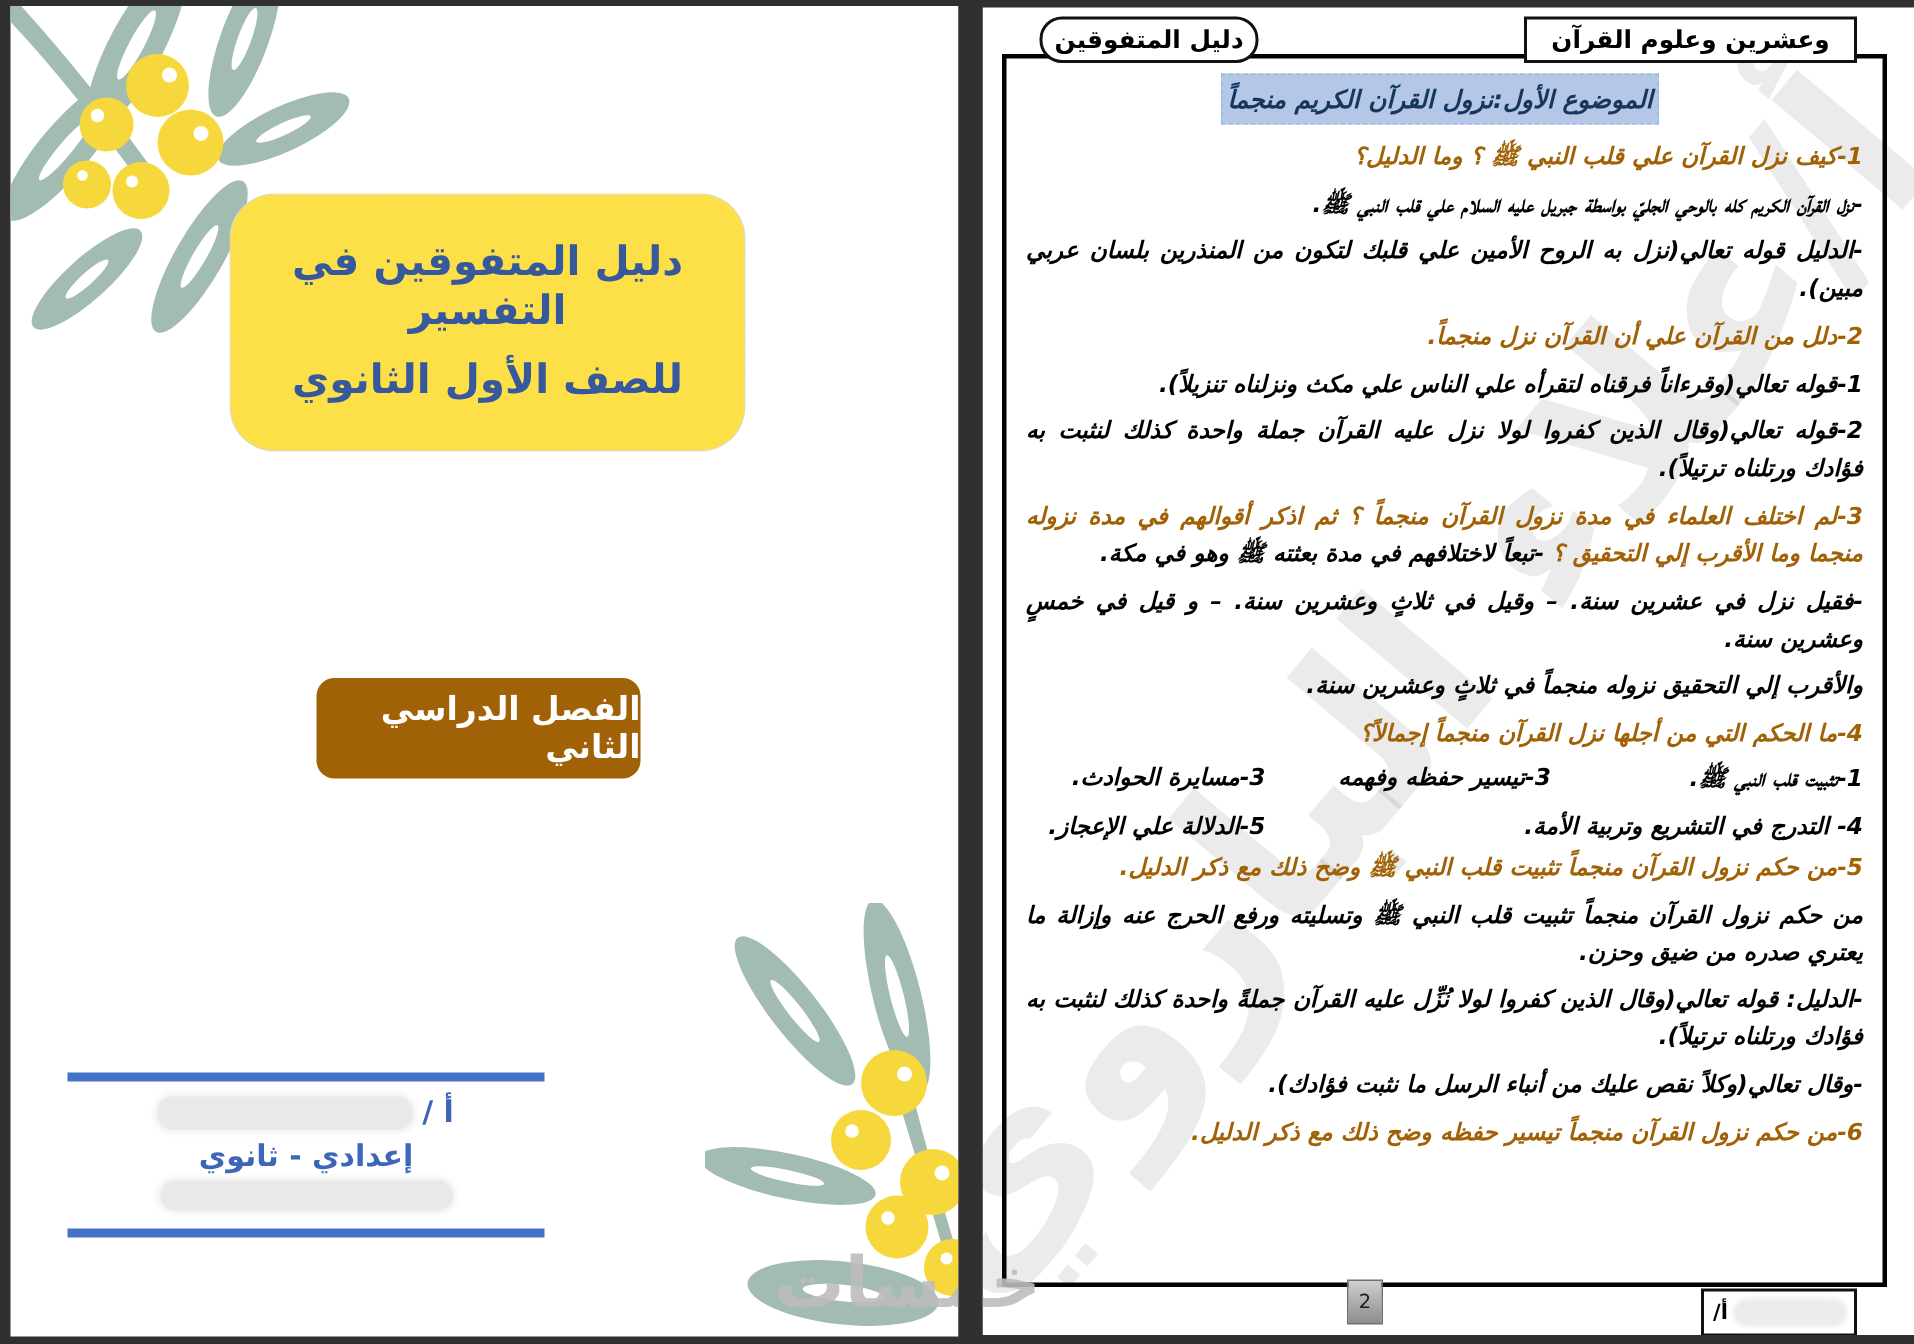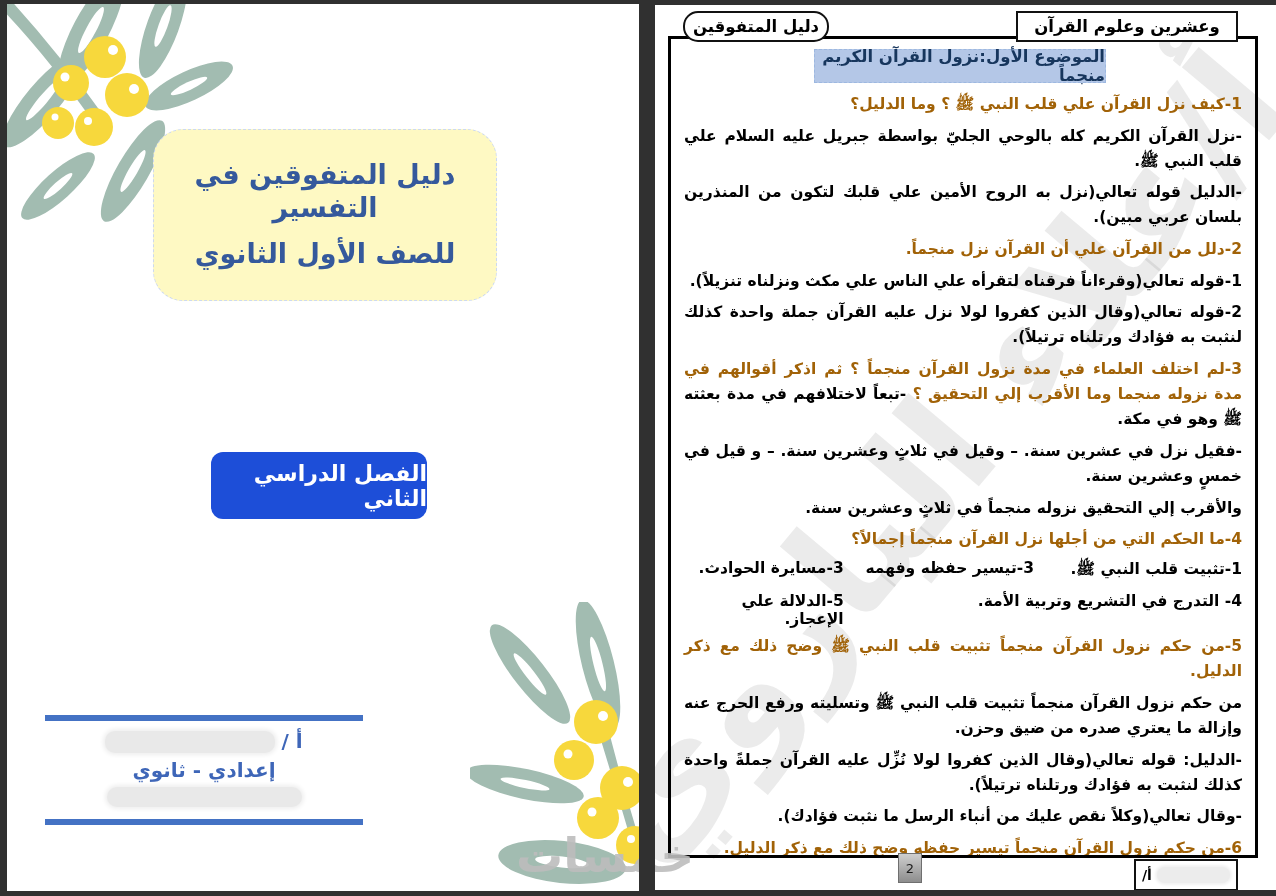--- a/index.html
+++ b/index.html
@@ -12,30 +12,30 @@
   
   .page-left{
     position:absolute;left:7px;top:4px;width:632px;height:887px;
     background:#ffffff;overflow:hidden;z-index:1;
   }
   .plant{position:absolute;pointer-events:none;}
   .plant-top{left:-6px;top:-10px;}
   .plant-bottom{left:463px;top:598px;}
   .title-box{
     position:absolute;left:146px;top:125px;width:344px;height:172px;
-    background:#fef9c3;border:1px dashed #cdd9ef;border-radius:30px;
+    background:#fde047;border:1px dashed #cdd9ef;border-radius:30px;
     display:flex;flex-direction:column;align-items:center;justify-content:center;
     direction:rtl;text-align:center;gap:14px;padding:0 14px;
   }
   .title-box .tl{
     color:#35599c;font-weight:bold;font-size:27px;line-height:1.2;
   }
   .term-box{
     position:absolute;left:204px;top:448px;width:216px;height:67px;
-    background:#1d4ed8;border-radius:12px;
+    background:#a16207;border-radius:12px;
     display:flex;align-items:center;justify-content:center;direction:rtl;
   }
   .term-box .tl{color:#ffffff;font-weight:bold;font-size:22px;}
   .author-block{
     position:absolute;left:38px;top:711px;width:318px;direction:rtl;text-align:center;
   }
   .rule{height:6px;background:#4472c4;margin:0 0 6px 0;}
   .rule-bottom{margin:8px 0 0 0;}
   .author-line{
     color:#3e66b8;font-weight:bold;font-size:20px;line-height:1.45;
@@ -64,25 +64,25 @@
     transform:rotate(-50deg);transform-origin:center;
     font-size:150px;font-weight:bold;color:rgba(90,90,90,0.12);
     direction:rtl;white-space:nowrap;pointer-events:none;
   }
   .hdr-box{
     position:absolute;top:6px;height:31px;background:#ffffff;border:2.5px solid #111;
     display:flex;align-items:center;justify-content:center;z-index:3;
     font-weight:bold;font-size:16.5px;color:#000;direction:rtl;
   }
   .hdr-subject{right:38px;width:222px;}
-  .hdr-guide{left:28px;width:146px;border-radius:15px;}
+  .hdr-guide{left:38px;width:146px;border-radius:15px;}
   .frame{
     position:absolute;left:13px;top:31px;right:18px;bottom:32px;
     border:3.5px solid #000;z-index:1;
-    padding:8px 13px 4px 13px;direction:rtl;overflow:hidden;background:transparent;
+    padding:8px 13px 4px 13px;direction:rtl;overflow:hidden;background:transparent;font-style:italic;
   }
   .topic-chip{
     width:292px;height:34px;margin:2px 136px 9px auto;
     background:#b4c7e7;border:1px dashed #9db8e0;
     display:flex;align-items:center;justify-content:center;
   }
   .topic-chip span{color:#17365d;font-weight:bold;font-size:16.5px;}
   .para{
     font-weight:bold;font-size:15.5px;line-height:1.62;margin:6.5px 0;
     color:#000;text-align:justify;direction:rtl;

